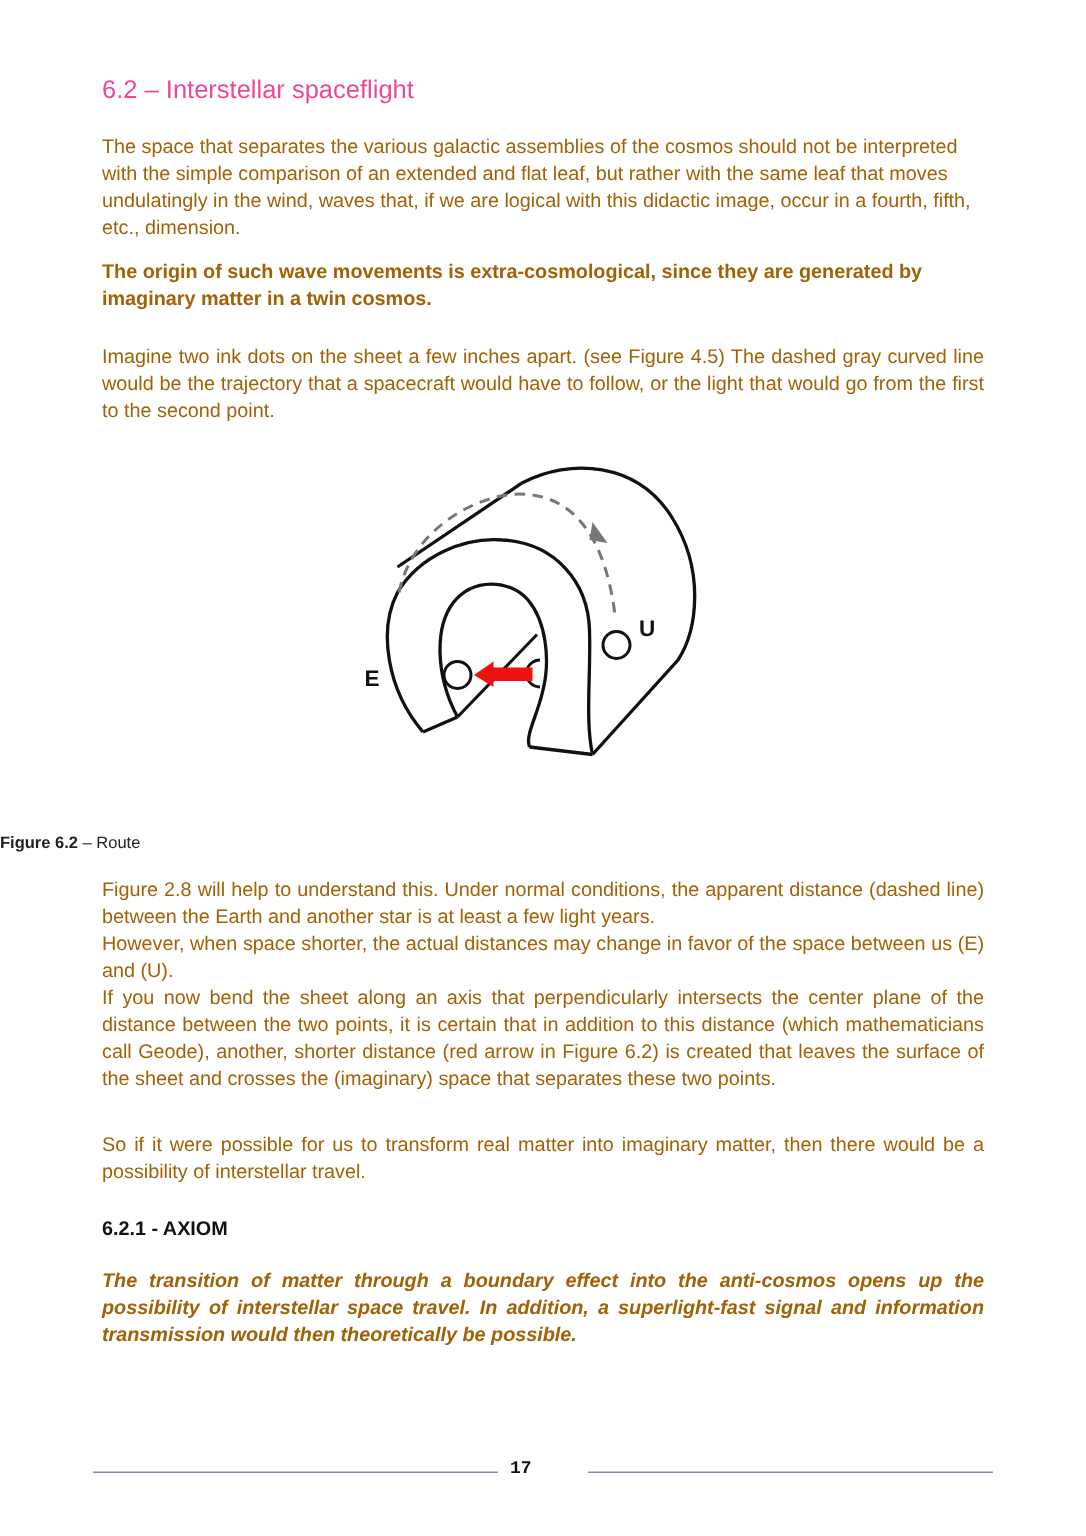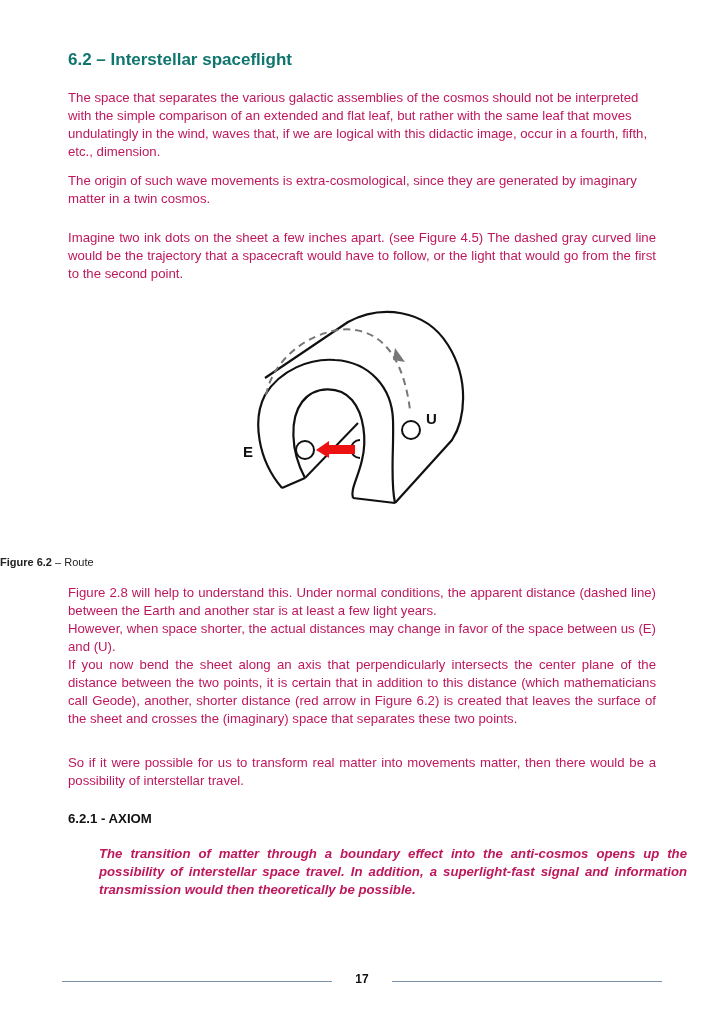--- a/index.html
+++ b/index.html
@@ -1,29 +1,29 @@
 <!DOCTYPE html>
 <html><head>
   <meta charset="utf-8">
   <style>
     html, body { margin: 0; padding: 0; background: #ffffff; }
     body { width: 724px; height: 1024px; position: relative; overflow: hidden;
       font-family: "Liberation Sans", sans-serif; color: #111; }
-    h2 { position: absolute; left: 68px; top: 50px; margin: 0; font-size: 17px; font-weight: bold; color: #0f766e; }
-    .p { position: absolute; left: 68px; width: 588px; margin: 0; font-size: 13.2px; line-height: 18px; color: #be185d; }
+    h2 { position: absolute; left: 68px; top: 50px; margin: 0; font-size: 17px; font-weight: normal; color: #ec4899; }
+    .p { position: absolute; left: 68px; width: 588px; margin: 0; font-size: 13.2px; line-height: 18px; color: #a16207; }
     .justify { text-align: justify; text-align-last: left; }
-    .bold { font-weight: normal; }
-    .bi { font-weight: bold; font-style: italic; margin-left: 31px; }
+    .bold { font-weight: bold; }
+    .bi { font-weight: bold; font-style: italic; }
     .caption { position: absolute; left: 0; width: 724px; top: 556px; text-align: left; font-size: 11px; color: #222; }
     .caption b { font-weight: bold; }
     .sub { position: absolute; left: 68px; top: 811px; margin: 0; font-size: 13.2px; font-weight: bold; text-align: center; }
     .figure { position: absolute; left: 230px; top: 300px; width: 260px; height: 250px; }
     .footer-line { position: absolute; top: 981px; height: 1px; background: #7a90a8; }
-    .page-num { position: absolute; top: 972px; left: 340px; width: 44px; text-align: center;
-      font-family: Liberation Sans, sans-serif; font-weight: bold; font-size: 12px; color: #111; }
+    .page-num { position: absolute; top: 972px; left: 340px; width: 44px; 
+      font-family: Liberation Mono, monospace; font-weight: bold; font-size: 12px; color: #111; }
   </style>
 </head>
 <body>
 
 <h2>6.2 – Interstellar spaceflight</h2>
 
 <p class="p" style="top:89px;">The space that separates the various galactic assemblies of the cosmos should not be interpreted with the simple comparison of an extended and flat leaf, but rather with the same leaf that moves undulatingly in the wind, waves that, if we are logical with this didactic image, occur in a fourth, fifth, etc., dimension.</p>
 <p class="p bold" style="top:172px;">The origin of such wave movements is extra-cosmological, since they are generated by imaginary matter in a twin cosmos.</p>
 <p class="p justify" style="top:229px;">Imagine two ink dots on the sheet a few inches apart. (see Figure 4.5) The dashed gray curved line would be the trajectory that a spacecraft would have to follow, or the light that would go from the first to the second point.</p>
 
@@ -58,20 +58,20 @@
   </svg>
 </div>
 
 <div class="caption">
   <b>Figure 6.2</b><span> – Route</span>
 </div>
 
 <p class="p justify" style="top:584px;">Figure 2.8 will help to understand this. Under normal conditions, the apparent distance (dashed line) between the Earth and another star is at least a few light years.</p>
 <p class="p justify" style="top:620px;">However, when space shorter, the actual distances may change in favor of the space between us (E) and (U).</p>
 <p class="p justify" style="top:656px;">If you now bend the sheet along an axis that perpendicularly intersects the center plane of the distance between the two points, it is certain that in addition to this distance (which mathematicians call Geode), another, shorter distance (red arrow in Figure 6.2) is created that leaves the surface of the sheet and crosses the (imaginary) space that separates these two points.</p>
-<p class="p justify" style="top:754px;">So if it were possible for us to transform real matter into movements matter, then there would be a possibility of interstellar travel.</p>
+<p class="p justify" style="top:754px;">So if it were possible for us to transform real matter into imaginary matter, then there would be a possibility of interstellar travel.</p>
 
 <h3 class="sub">6.2.1 - AXIOM</h3>
 <p class="p bi justify" style="top:845px;">The transition of matter through a boundary effect into the anti-cosmos opens up the possibility of interstellar space travel. In addition, a superlight-fast signal and information transmission would then theoretically be possible.</p>
 
 <div class="footer-line" style="left:62px; width:270px;"></div>
 <div class="page-num">17</div>
 <div class="footer-line" style="left:392px; width:270px;"></div>
 
 </body></html>

